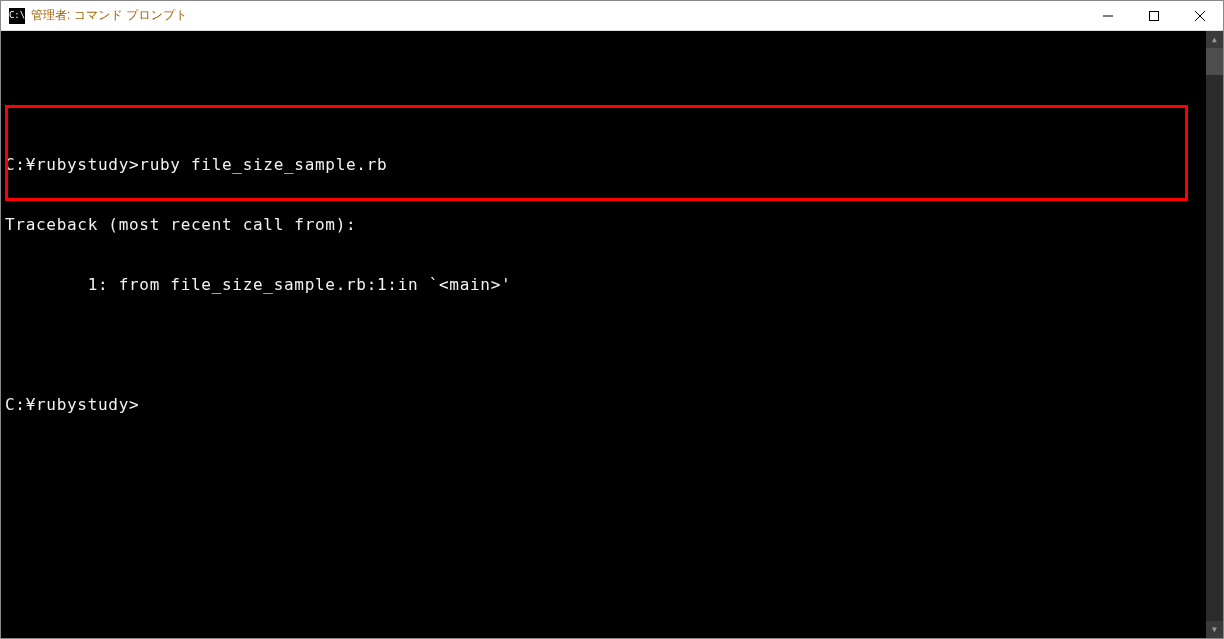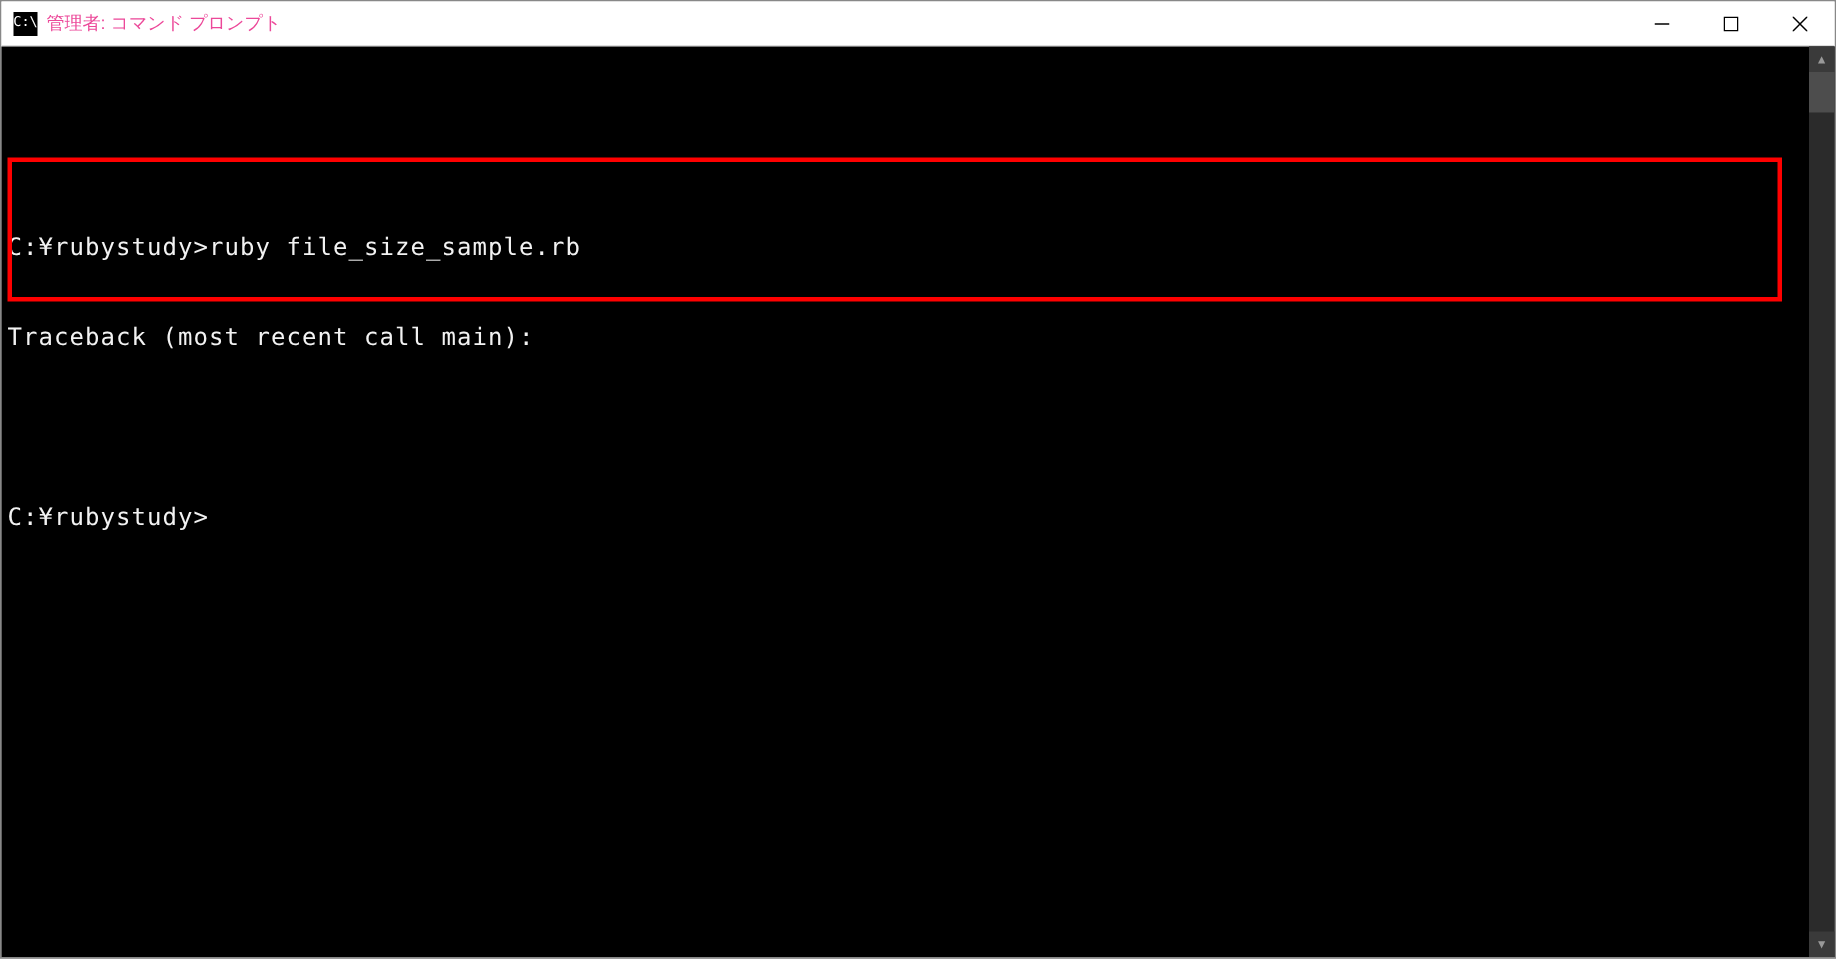--- a/index.html
+++ b/index.html
@@ -38,21 +38,21 @@
       justify-content: center;
     }
     .titlebar-icon span {
       color: #fff;
       font-size: 9px;
       font-family: monospace;
       line-height: 1;
     }
     .titlebar-title {
       font-size: 12px;
-      color: #ec4899;
+      color: #a16207;
       flex: 1;
       font-family: "MS UI Gothic", sans-serif;
     }
     .titlebar-controls {
       display: flex;
     }
     .titlebar-btn {
       width: 46px;
       height: 30px;
       display: flex;
@@ -145,21 +145,22 @@
             <line x1="0" y1="0" x2="10" y2="10" stroke="currentColor" stroke-width="1"></line>
             <line x1="10" y1="0" x2="0" y2="10" stroke="currentColor" stroke-width="1"></line>
           </svg>
       </button>
     </div>
   </div>
   <div class="console-area">
     <div class="console-content">
       <div class="blank-line"></div>
       <div>C:¥rubystudy&gt;ruby file_size_sample.rb</div>
-      <div>Traceback (most recent call main):</div>
+      <div>Traceback (most recent call from):</div>
+      <div>        1: from file_size_sample.rb:1:in `&lt;main&gt;'</div>
       <div class="blank-line"></div>
       <div>C:¥rubystudy&gt;</div>
       <div class="highlight-box"></div>
     </div>
     <div class="scrollbar">
       <div class="scrollbar-up">
           <span class="scrollbar-arrow">▲</span>
         </div>
       <div class="scrollbar-thumb"></div>
       <div class="scrollbar-down">

